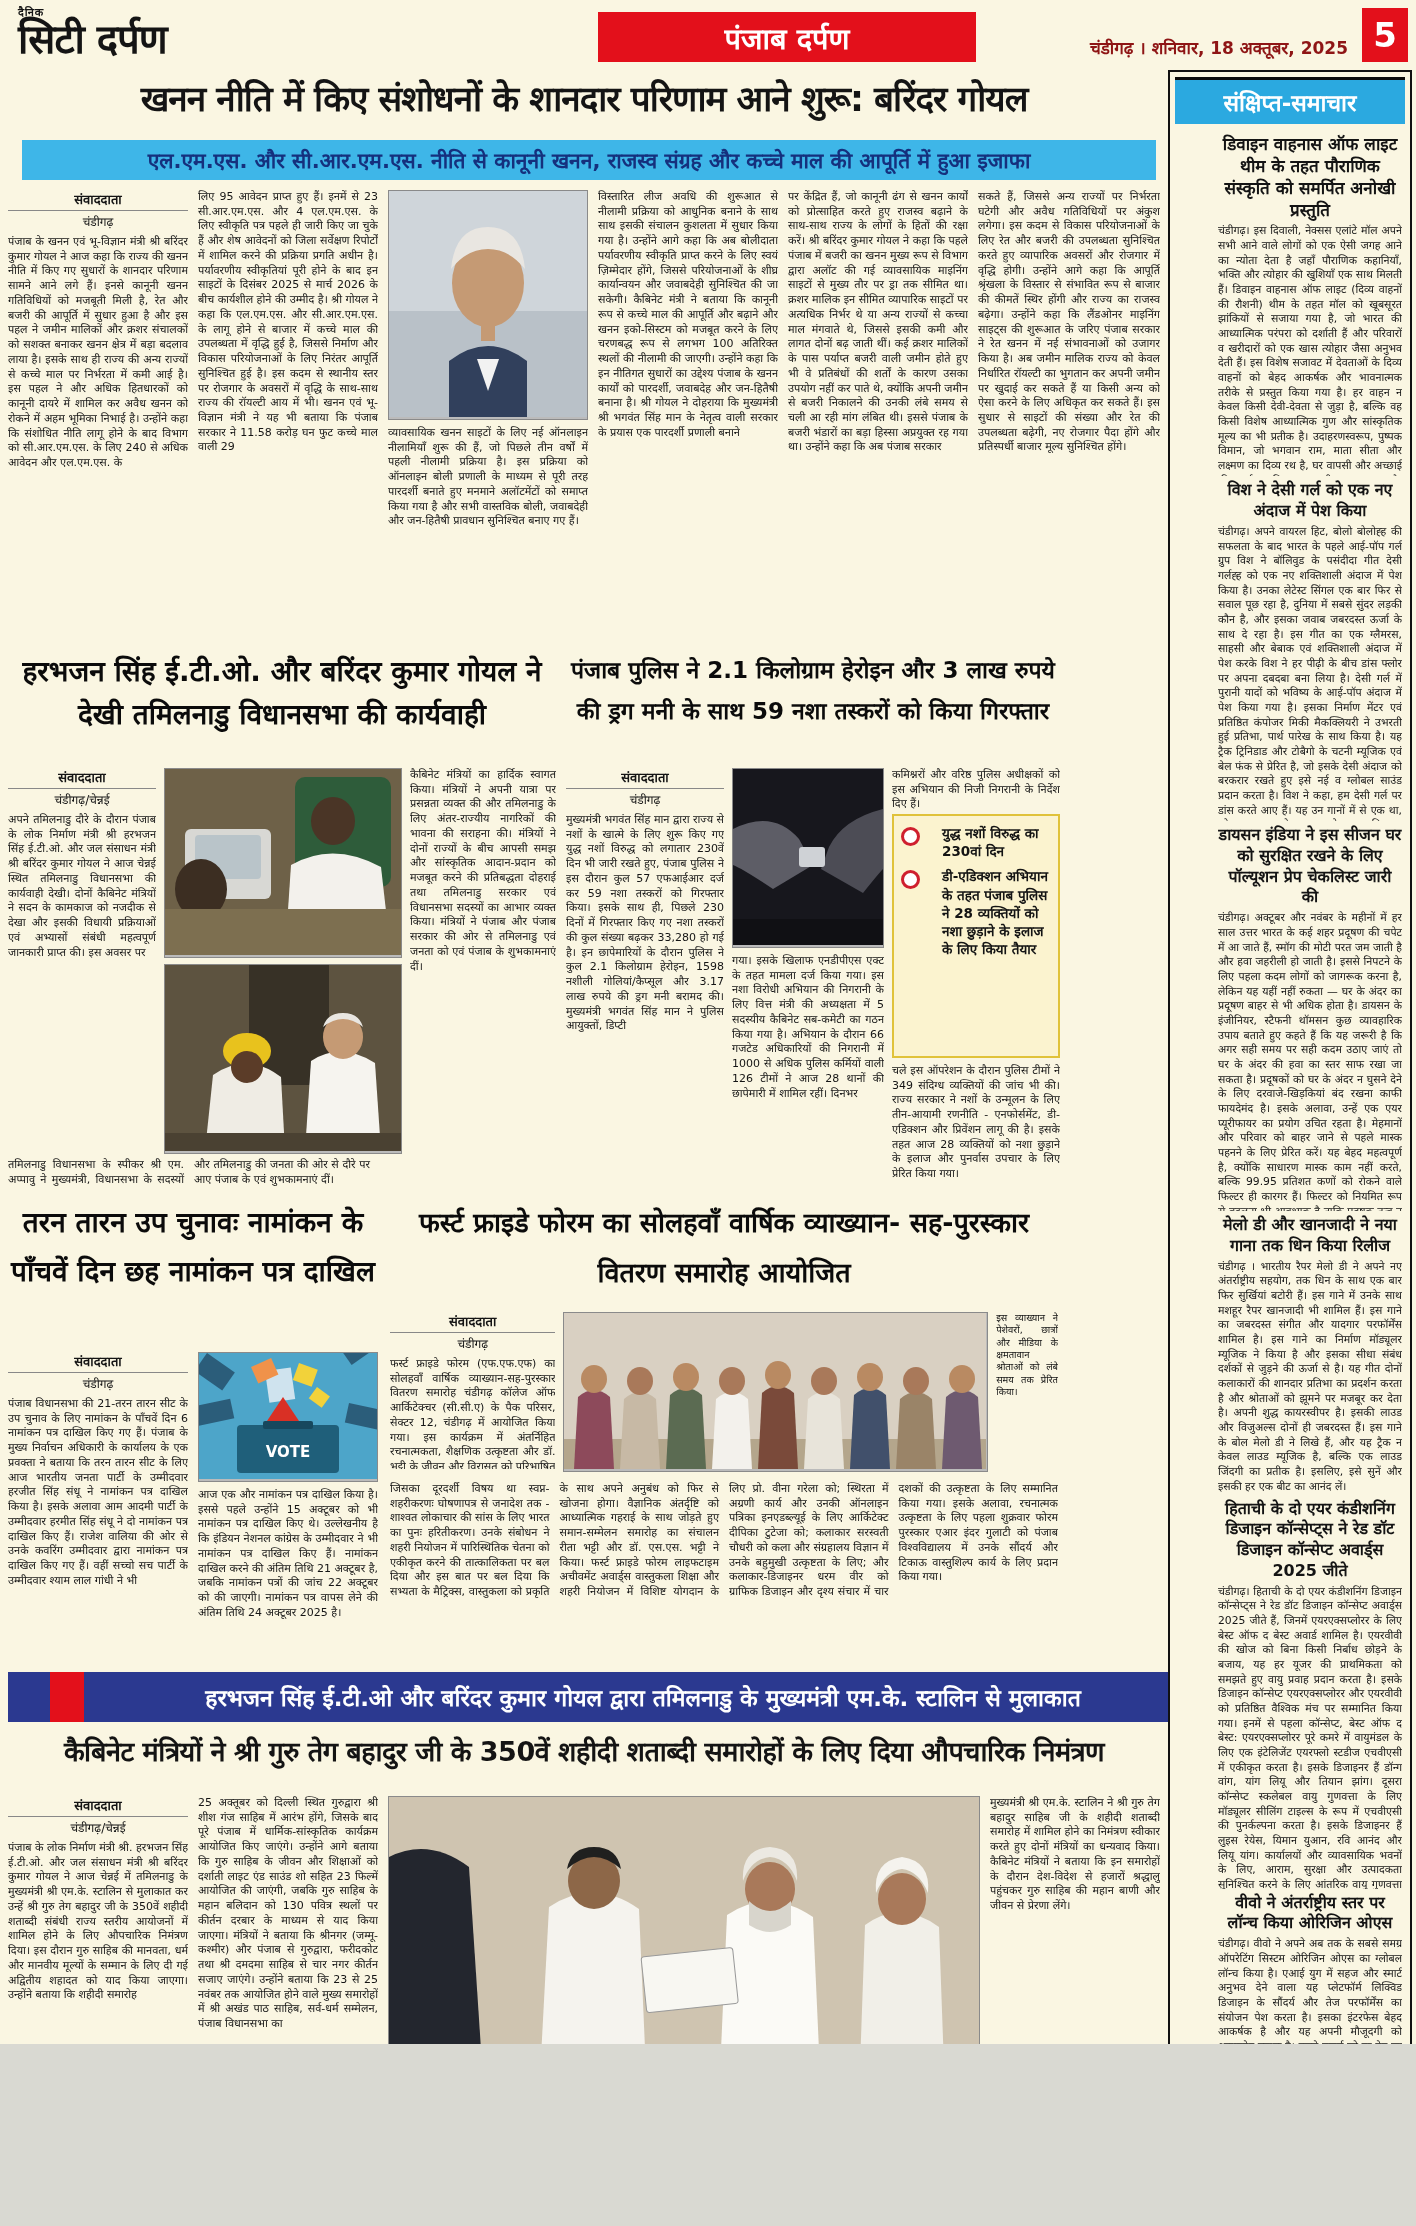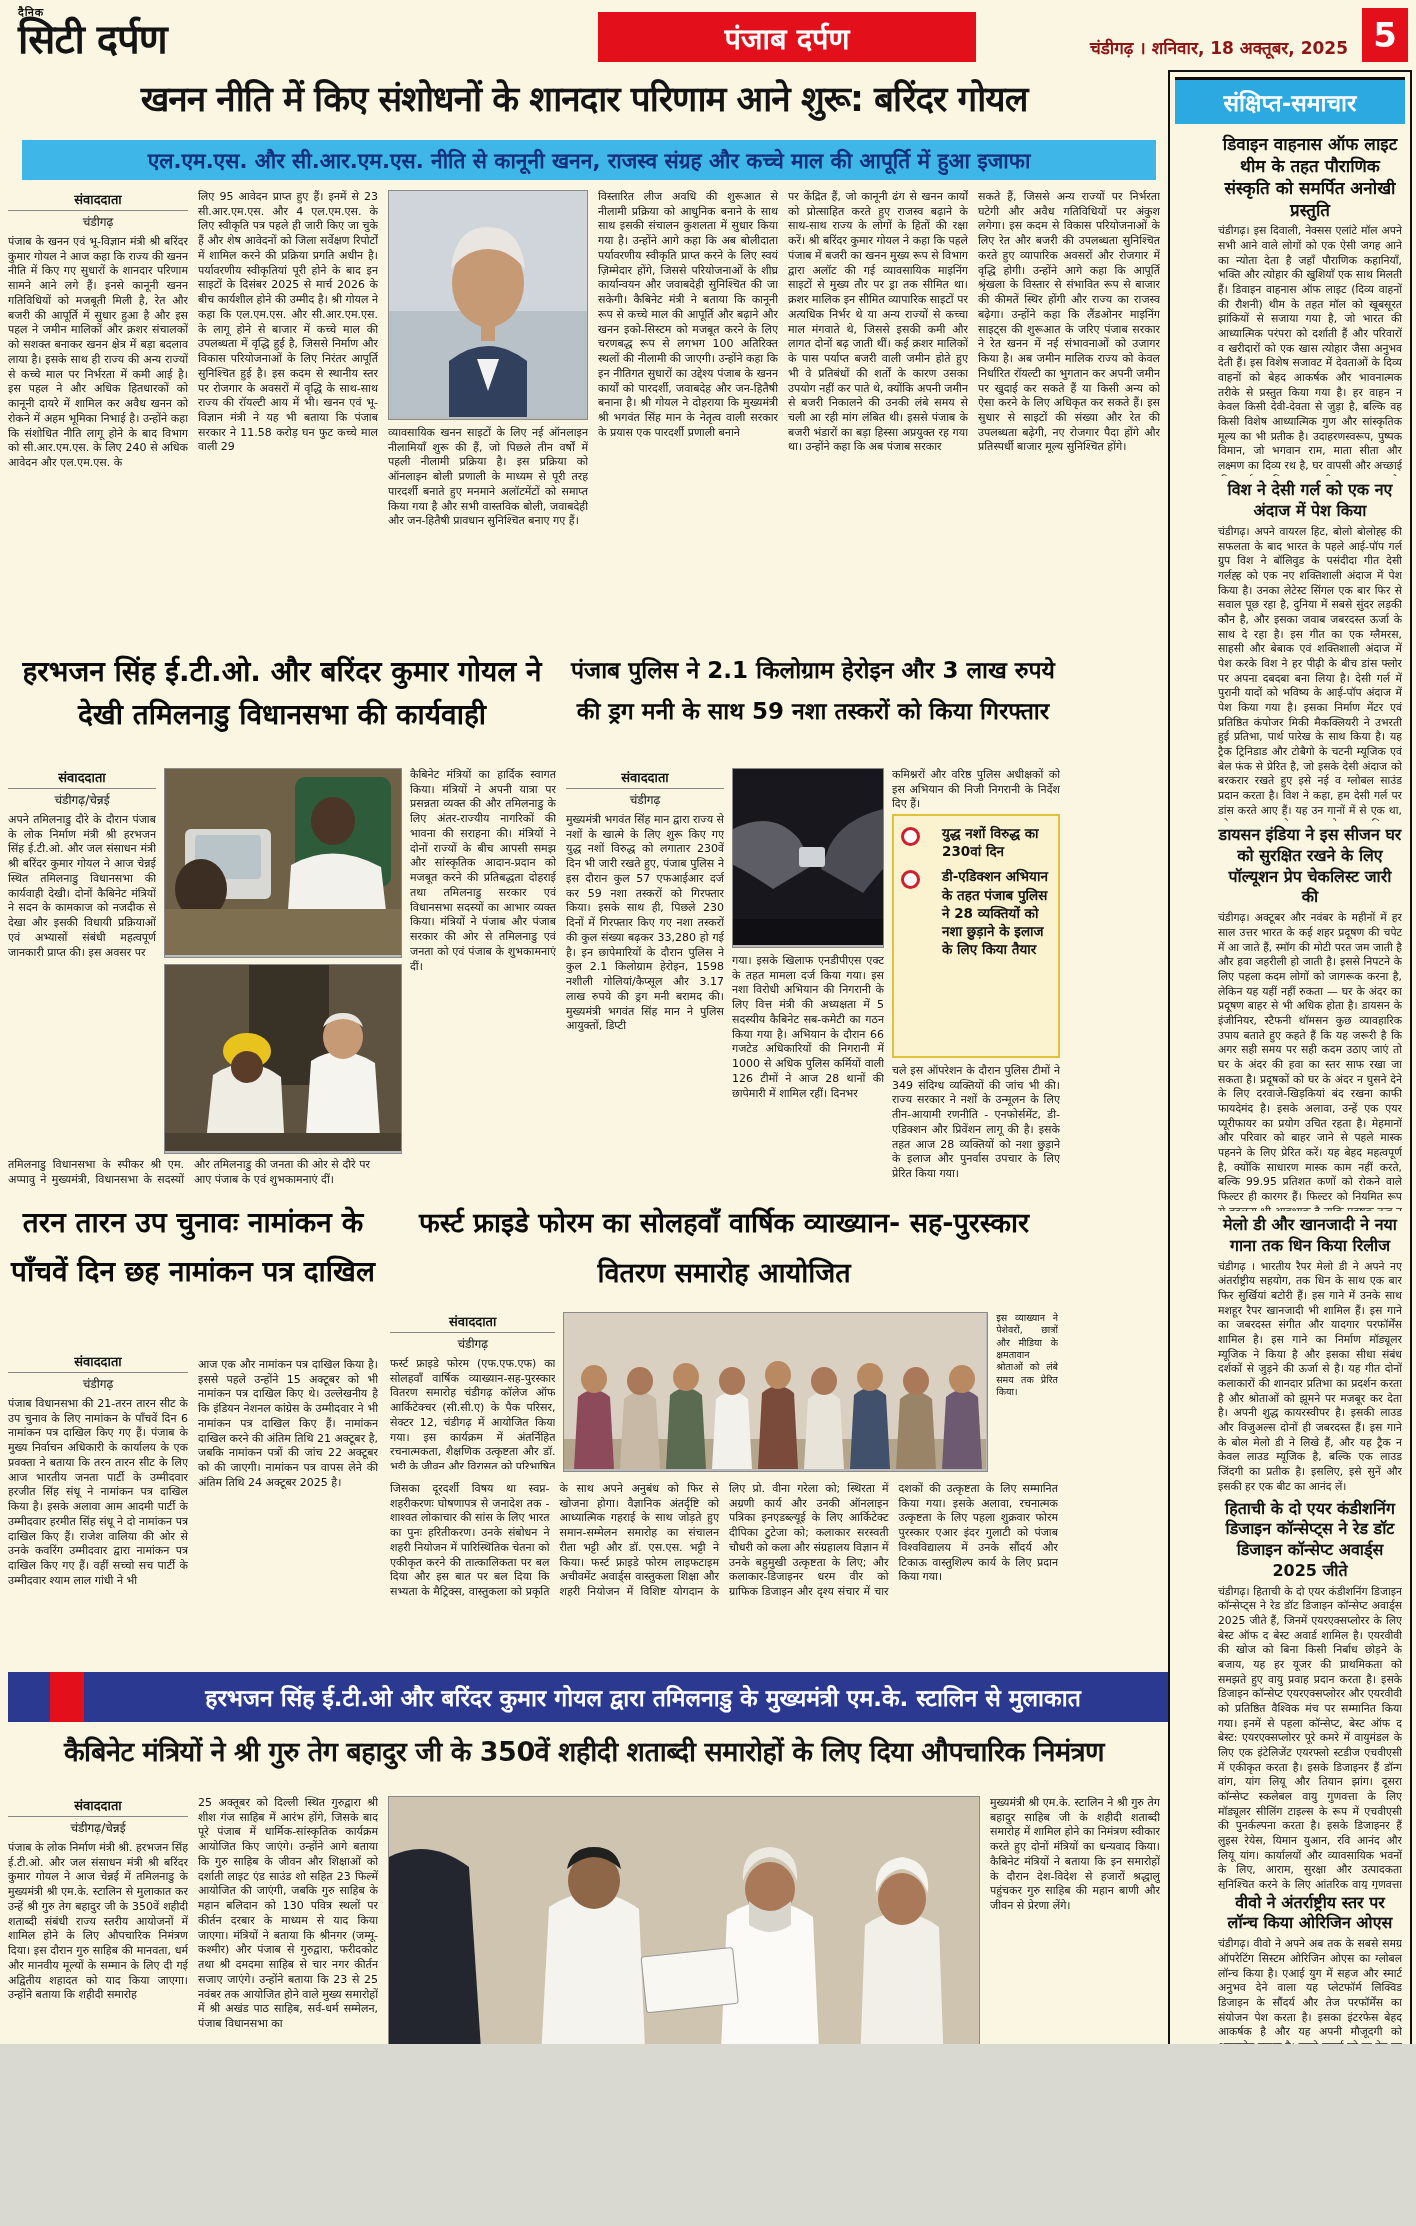--- a/index.html
+++ b/index.html
@@ -171,20 +171,37 @@
 
   <div class="abs h2" style="left:8px;top:1198px;width:370px;height:148px;font-size:28px;line-height:1.75;">तरन तारन उप चुनावः नामांकन के पाँचवें दिन छह नामांकन पत्र दाखिल</div>
 
   <div class="abs flex" style="left:8px;top:1352px;width:370px;height:316px;gap:10px;">
     <div style="width:180px;">
       <div class="byline">संवाददाता</div>
       <div class="place">चंडीगढ़</div>
       <div class="news" style="height:262px;">पंजाब विधानसभा की 21-तरन तारन सीट के उप चुनाव के लिए नामांकन के पाँचवें दिन 6 नामांकन पत्र दाखिल किए गए हैं। पंजाब के मुख्य निर्वाचन अधिकारी के कार्यालय के एक प्रवक्ता ने बताया कि तरन तारन सीट के लिए आज भारतीय जनता पार्टी के उम्मीदवार हरजीत सिंह संधू ने नामांकन पत्र दाखिल किया है। इसके अलावा आम आदमी पार्टी के उम्मीदवार हरमीत सिंह संधू ने दो नामांकन पत्र दाखिल किए हैं। राजेश वालिया की ओर से उनके कवरिंग उम्मीदवार द्वारा नामांकन पत्र दाखिल किए गए हैं। वहीं सच्चो सच पार्टी के उम्मीदवार श्याम लाल गांधी ने भी</div>
     </div>
     <div style="width:180px;">
+      <div class="photo-frame" style="height:128px;">
+        <svg width="178" height="126" viewBox="0 0 178 126" xmlns="http://www.w3.org/2000/svg">
+          <rect width="178" height="126" fill="#4da5c9"></rect>
+          <rect x="8" y="0" width="34" height="22" transform="rotate(35 8 0)" fill="#2b5d7a"></rect>
+          <rect x="140" y="-6" width="36" height="22" transform="rotate(-35 140 -6)" fill="#2b5d7a"></rect>
+          <rect x="-8" y="54" width="40" height="20" transform="rotate(-12 -8 54)" fill="#2b5d7a"></rect>
+          <rect x="150" y="50" width="40" height="20" transform="rotate(12 150 50)" fill="#2b5d7a"></rect>
+          <rect x="66" y="18" width="26" height="32" fill="#cfe3ee" transform="rotate(-8 66 18)"></rect>
+          <rect x="52" y="14" width="22" height="18" fill="#f0924a" transform="rotate(-24 52 14)"></rect>
+          <rect x="100" y="10" width="20" height="18" fill="#f2d23a" transform="rotate(20 100 10)"></rect>
+          <rect x="118" y="34" width="16" height="14" fill="#f2d23a" transform="rotate(36 118 34)"></rect>
+          <path d="M84 44 L104 74 L64 74 Z" fill="#d93025"></path>
+          <rect x="38" y="72" width="102" height="48" rx="4" fill="#1f5f7a"></rect>
+          <rect x="64" y="68" width="50" height="8" rx="2" fill="#17485e"></rect>
+          <text x="89" y="104" text-anchor="middle" font-size="15" font-weight="bold" fill="#ffffff" font-family="DejaVu Sans, sans-serif">VOTE</text>
+        </svg>
+      </div>
       <div class="news" style="height:178px;margin-top:6px;">आज एक और नामांकन पत्र दाखिल किया है। इससे पहले उन्होंने 15 अक्टूबर को भी नामांकन पत्र दाखिल किए थे। उल्लेखनीय है कि इंडियन नेशनल कांग्रेस के उम्मीदवार ने भी नामांकन पत्र दाखिल किए हैं। नामांकन दाखिल करने की अंतिम तिथि 21 अक्टूबर है, जबकि नामांकन पत्रों की जांच 22 अक्टूबर को की जाएगी। नामांकन पत्र वापस लेने की अंतिम तिथि 24 अक्टूबर 2025 है।</div>
     </div>
   </div>
 
   <div class="abs h2" style="left:390px;top:1198px;width:668px;height:108px;font-size:27px;line-height:1.85;">फर्स्ट फ्राइडे फोरम का सोलहवाँ वार्षिक व्याख्यान- सह-पुरस्कार वितरण समारोह आयोजित</div>
 
   <div class="abs flex" style="left:390px;top:1312px;width:668px;height:162px;gap:8px;">
     <div style="width:166px;">
       <div class="byline">संवाददाता</div>
       <div class="place">चंडीगढ़</div>

